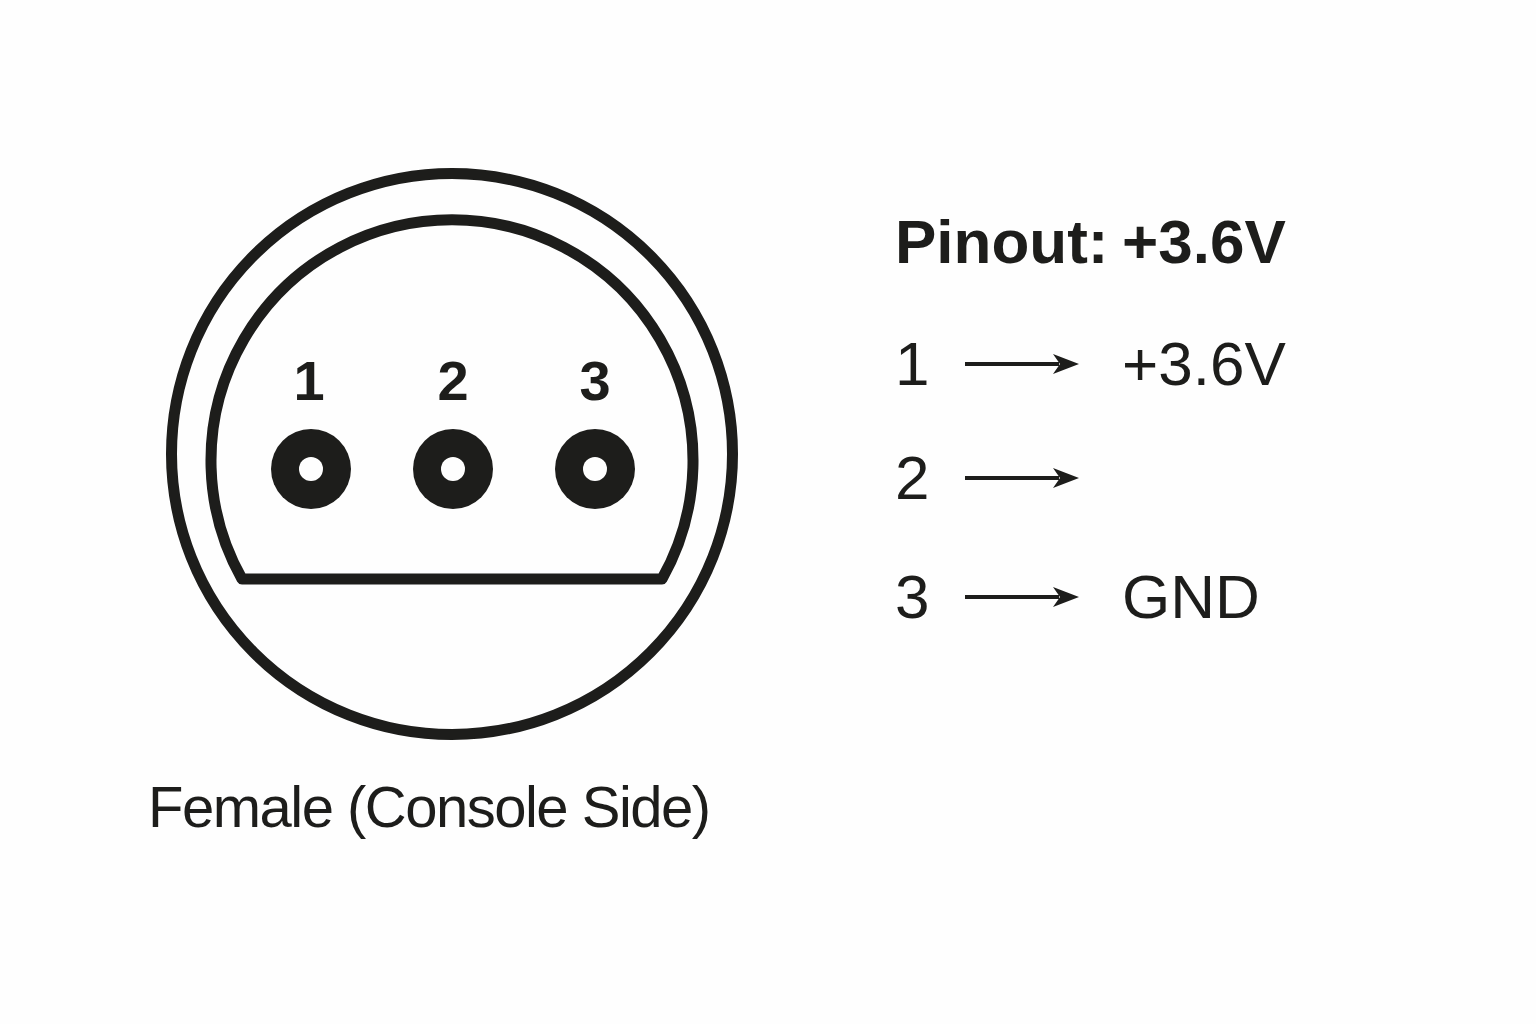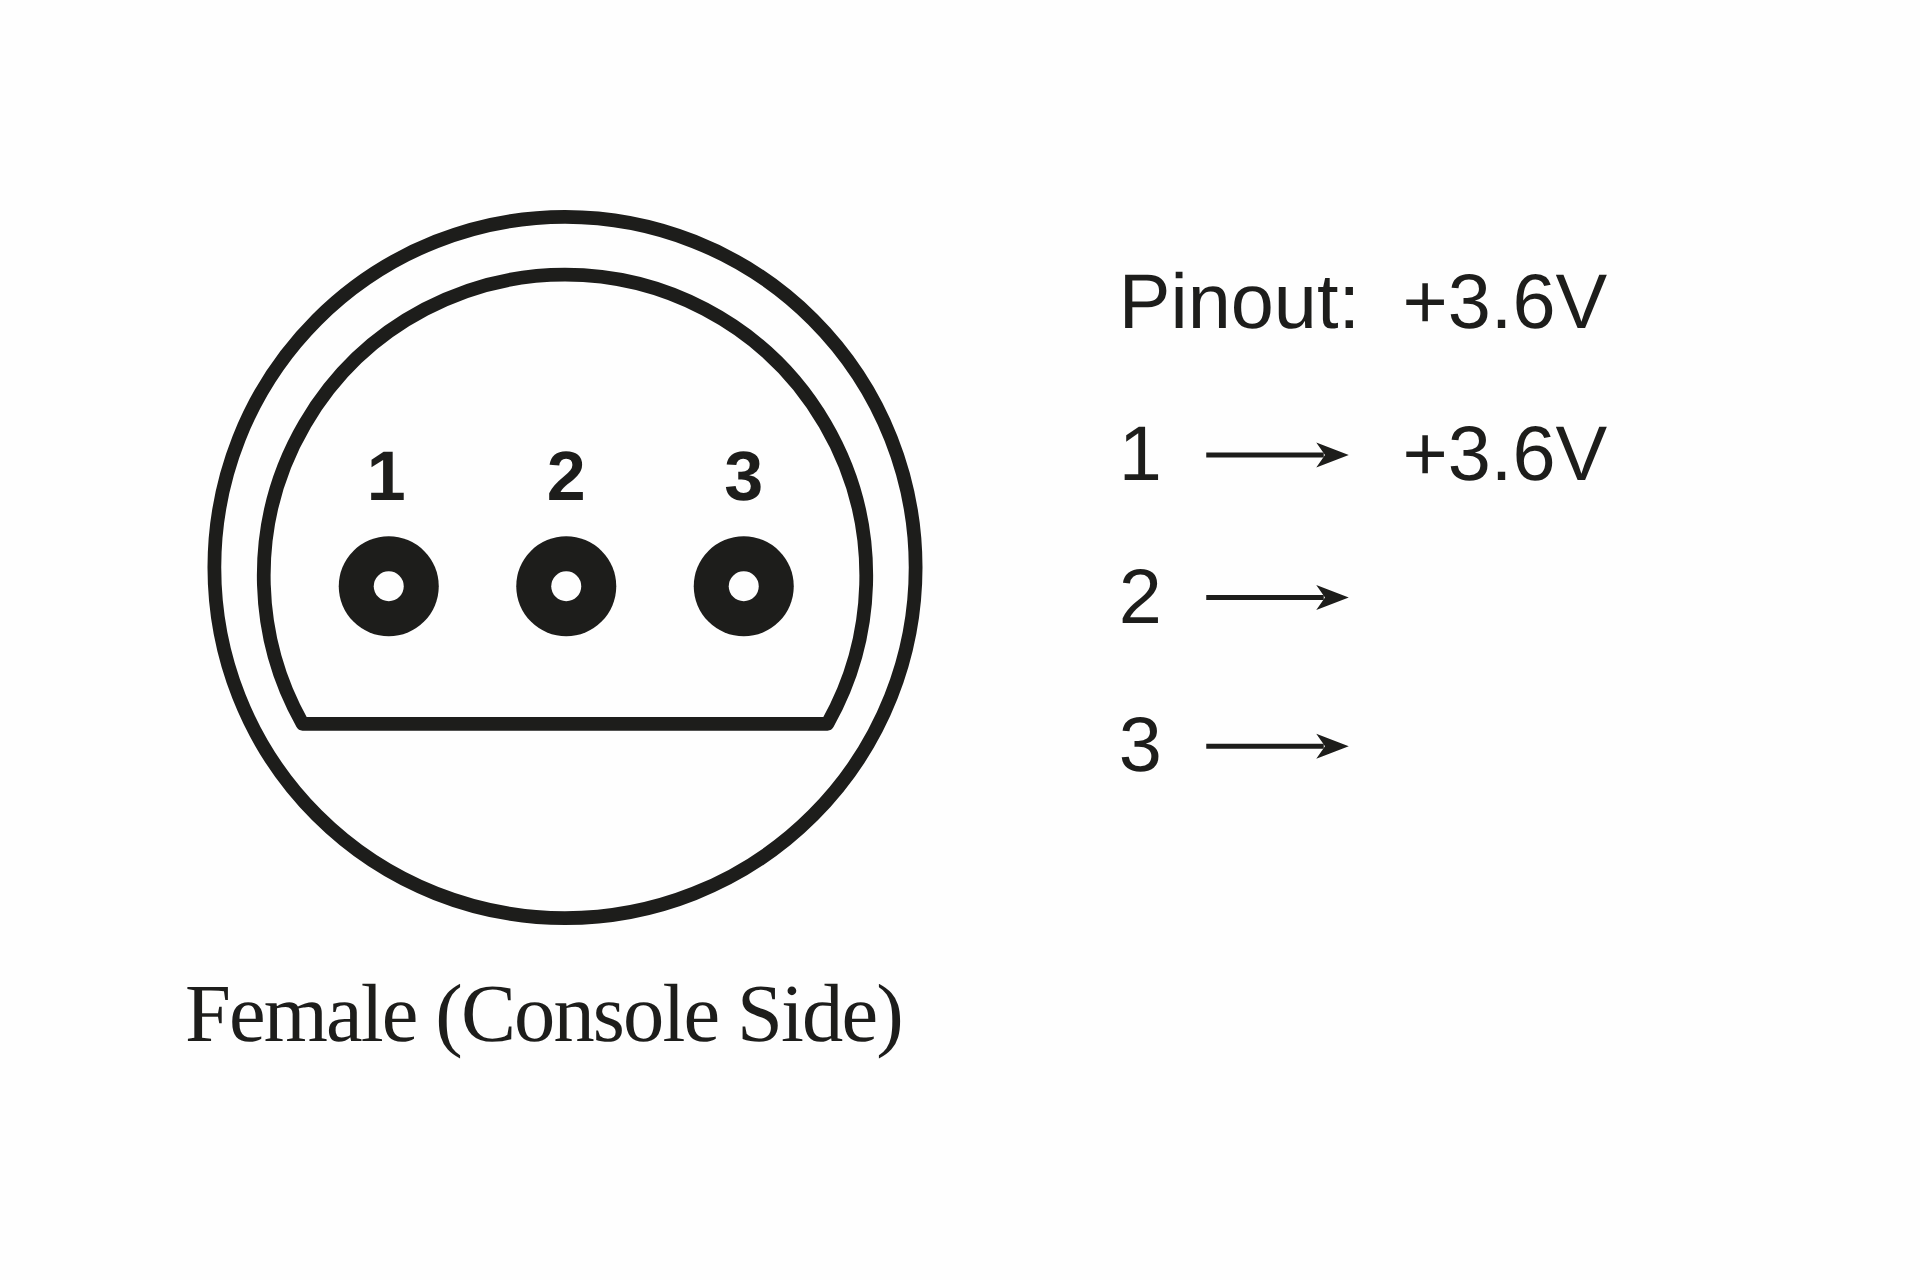--- a/index.html
+++ b/index.html
@@ -32,26 +32,25 @@
     fill: #1d1d1b;
     font-family: "Liberation Sans", sans-serif;
     font-size: 56px;
     font-weight: 700;
     text-anchor: middle;
   }
   #caption {
     position: absolute;
     left: 148px;
     top: 774px;
-    font-size: 66px;
+    font-size: 58px;
     letter-spacing: -1.5px;
     line-height: 1.15;
     white-space: nowrap;
     color: #1d1d1b;
-    font-family: Liberation Serif, serif;
   }
   .prow {
     position: absolute;
     left: 895px;
     height: 64px;
     display: flex;
     align-items: center;
     font-size: 62px;
     line-height: 1;
     white-space: nowrap;
@@ -61,21 +60,21 @@
     width: 68px;
   }
   .prow .arrow {
     display: inline-block;
     width: 117px;
     height: 22px;
     margin-right: 42px;
     flex: 0 0 auto;
   }
   .prow .signal { display: inline-block; }
-  #pinout-header { top: 210px; }
+  #pinout-header { top: 210px; font-weight: bold; }
   #pinout-header .hlabel {
     display: inline-block;
     width: 227px;
   }
   #row-1 { top: 332px; }
   #row-2 { top: 446px; }
   #row-3 { top: 565px; }
 </style>
 </head>
 <body>
@@ -125,15 +124,16 @@
       <path d="M116 11 L90 1 L97 11 L90 21 Z" fill="#1d1d1b"></path>
     </svg>
   </div>
 
   <div class="prow" id="row-3">
     <span class="num">3</span>
     <svg class="arrow" viewBox="0 0 117 22">
       <line x1="2" y1="11" x2="96" y2="11" stroke="#1d1d1b" stroke-width="4"></line>
       <path d="M116 11 L90 1 L97 11 L90 21 Z" fill="#1d1d1b"></path>
     </svg>
+    <span class="signal">GND</span>
   </div>
 
 </div>
 
 </body></html>

